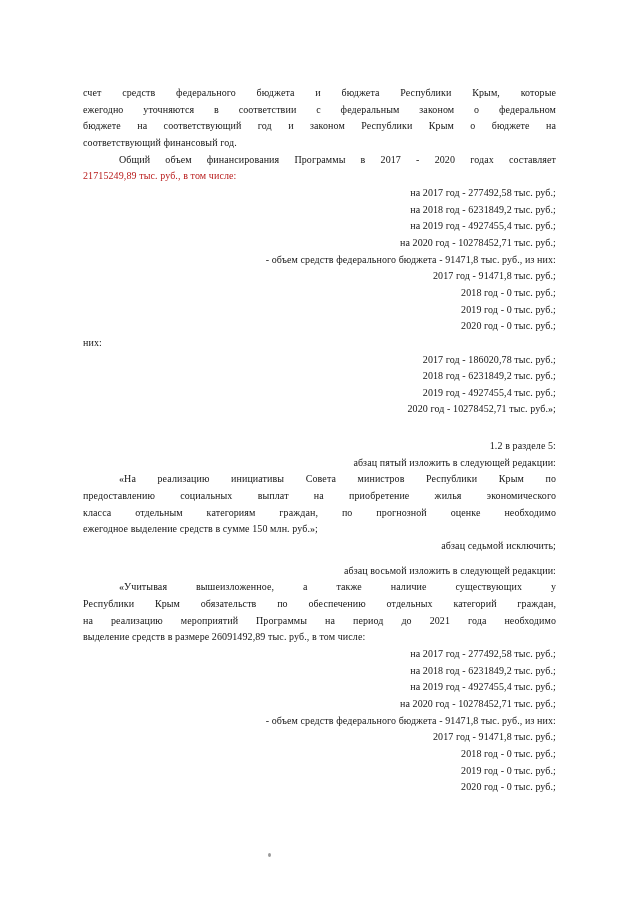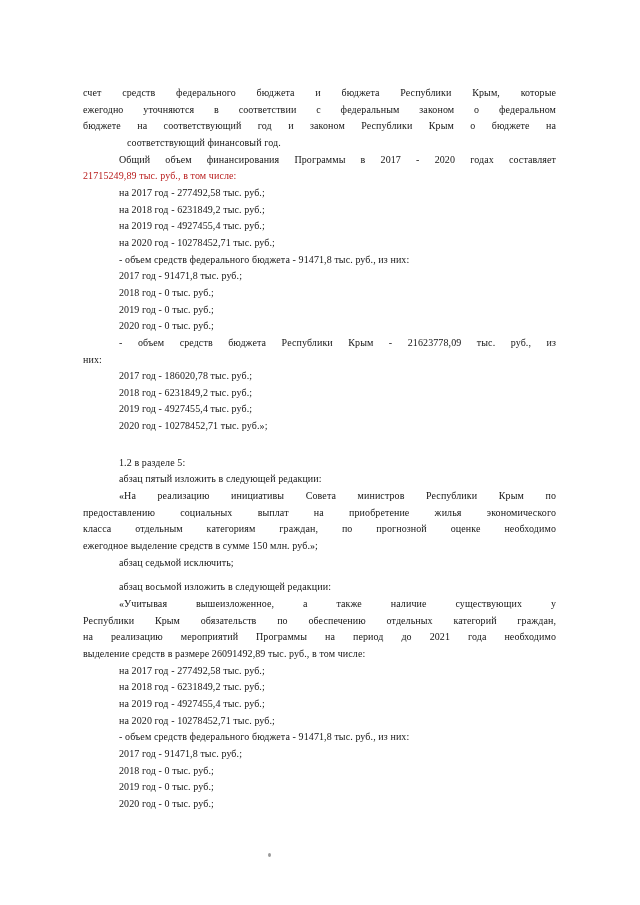--- a/index.html
+++ b/index.html
@@ -34,20 +34,21 @@
   .justify, .justify-indent {
     text-align: justify;
     text-align-last: justify;
     -moz-text-align-last: justify;
   }
   .left, .left-indent {
     text-align: left;
   }
   .justify-indent, .left-indent {
     padding-left: 36px;
+    text-align: right;
   }
   .blank {
     height: 20px;
     min-height: 20px;
   }
   .artifact {
     position: absolute;
     left: 268px;
     top: 853px;
     width: 3px;
@@ -56,33 +57,32 @@
     background: #9a9a9a;
   }
 </style>
 </head>
 <body>
 
 <div class="page" id="doc-page" style="background: rgb(255, 255, 255);">
     <div class="line justify" style="color: rgb(21, 21, 21);">счет средств федерального бюджета и бюджета Республики Крым, которые</div>
     <div class="line justify" style="color: rgb(21, 21, 21);">ежегодно уточняются в соответствии с федеральным законом о федеральном</div>
     <div class="line justify" style="color: rgb(21, 21, 21);">бюджете на соответствующий год и законом Республики Крым о бюджете на</div>
-    <div class="line left" style="color: rgb(21, 21, 21); margin-left: 44px;">соответствующий финансовый год.</div>
+    <div class="line left" style="color: rgb(21, 21, 21);">соответствующий финансовый год.</div>
     <div class="line justify-indent" style="color: rgb(21, 21, 21);">Общий объем финансирования Программы в 2017 - 2020 годах составляет</div>
     <div class="line left" style="color: #b91c1c;">21715249,89 тыс. руб., в том числе:</div>
     <div class="line left-indent" style="color: rgb(21, 21, 21);">на 2017 год - 277492,58 тыс. руб.;</div>
     <div class="line left-indent" style="color: rgb(21, 21, 21);">на 2018 год - 6231849,2 тыс. руб.;</div>
     <div class="line left-indent" style="color: rgb(21, 21, 21);">на 2019 год - 4927455,4 тыс. руб.;</div>
     <div class="line left-indent" style="color: rgb(21, 21, 21);">на 2020 год - 10278452,71 тыс. руб.;</div>
     <div class="line left-indent" style="color: rgb(21, 21, 21);">- объем средств федерального бюджета - 91471,8 тыс. руб., из них:</div>
     <div class="line left-indent" style="color: rgb(21, 21, 21);">2017 год - 91471,8 тыс. руб.;</div>
     <div class="line left-indent" style="color: rgb(21, 21, 21);">2018 год - 0 тыс. руб.;</div>
     <div class="line left-indent" style="color: rgb(21, 21, 21);">2019 год - 0 тыс. руб.;</div>
     <div class="line left-indent" style="color: rgb(21, 21, 21);">2020 год - 0 тыс. руб.;</div>
-    <div class="line justify-indent" style="color: rgb(21, 21, 21);">- объем средств бюджета Республики Крым - 21623778,09 тыс. руб., из</div>
     <div class="line left" style="color: rgb(21, 21, 21);">них:</div>
     <div class="line left-indent" style="color: rgb(21, 21, 21);">2017 год - 186020,78 тыс. руб.;</div>
     <div class="line left-indent" style="color: rgb(21, 21, 21);">2018 год - 6231849,2 тыс. руб.;</div>
     <div class="line left-indent" style="color: rgb(21, 21, 21);">2019 год - 4927455,4 тыс. руб.;</div>
     <div class="line left-indent" style="color: rgb(21, 21, 21);">2020 год - 10278452,71 тыс. руб.»;</div>
     <div class="line blank"></div>
     <div class="line left-indent" style="color: rgb(21, 21, 21);">1.2 в разделе 5:</div>
     <div class="line left-indent" style="color: rgb(21, 21, 21);">абзац пятый изложить в следующей редакции:</div>
     <div class="line justify-indent" style="color: rgb(21, 21, 21);">«На реализацию инициативы Совета министров Республики Крым по</div>
     <div class="line justify" style="color: rgb(21, 21, 21);">предоставлению социальных выплат на приобретение жилья экономического</div>

